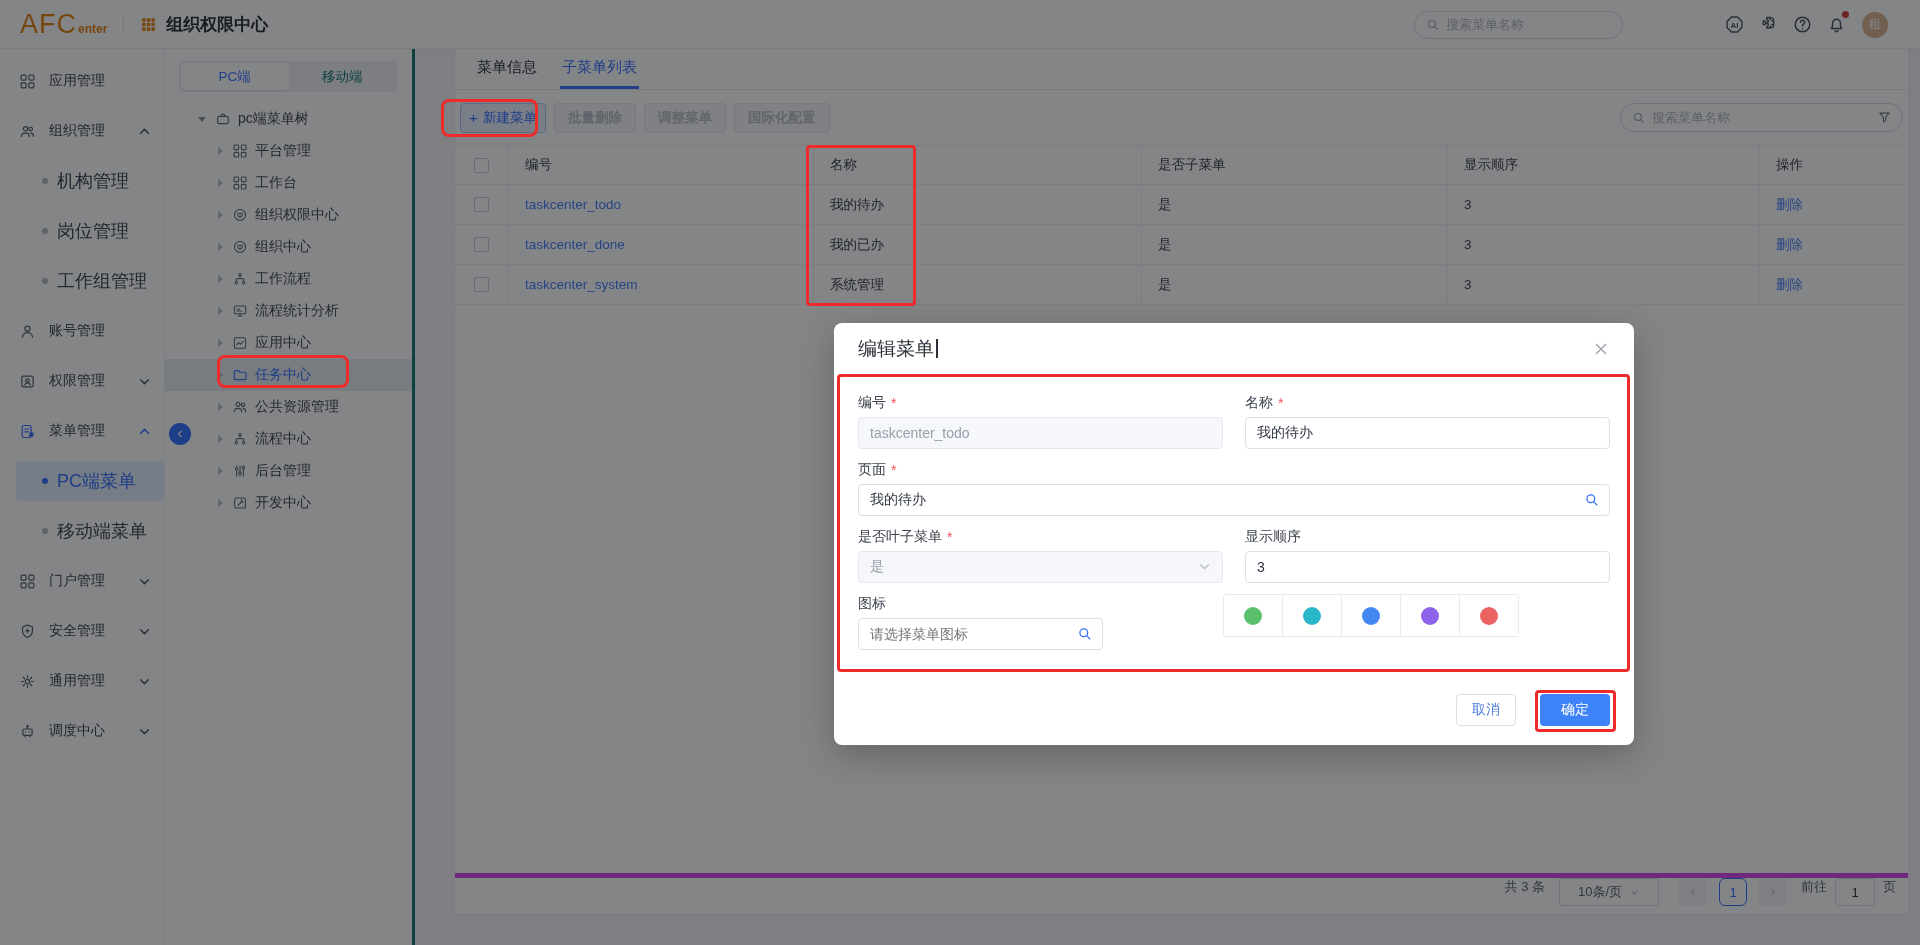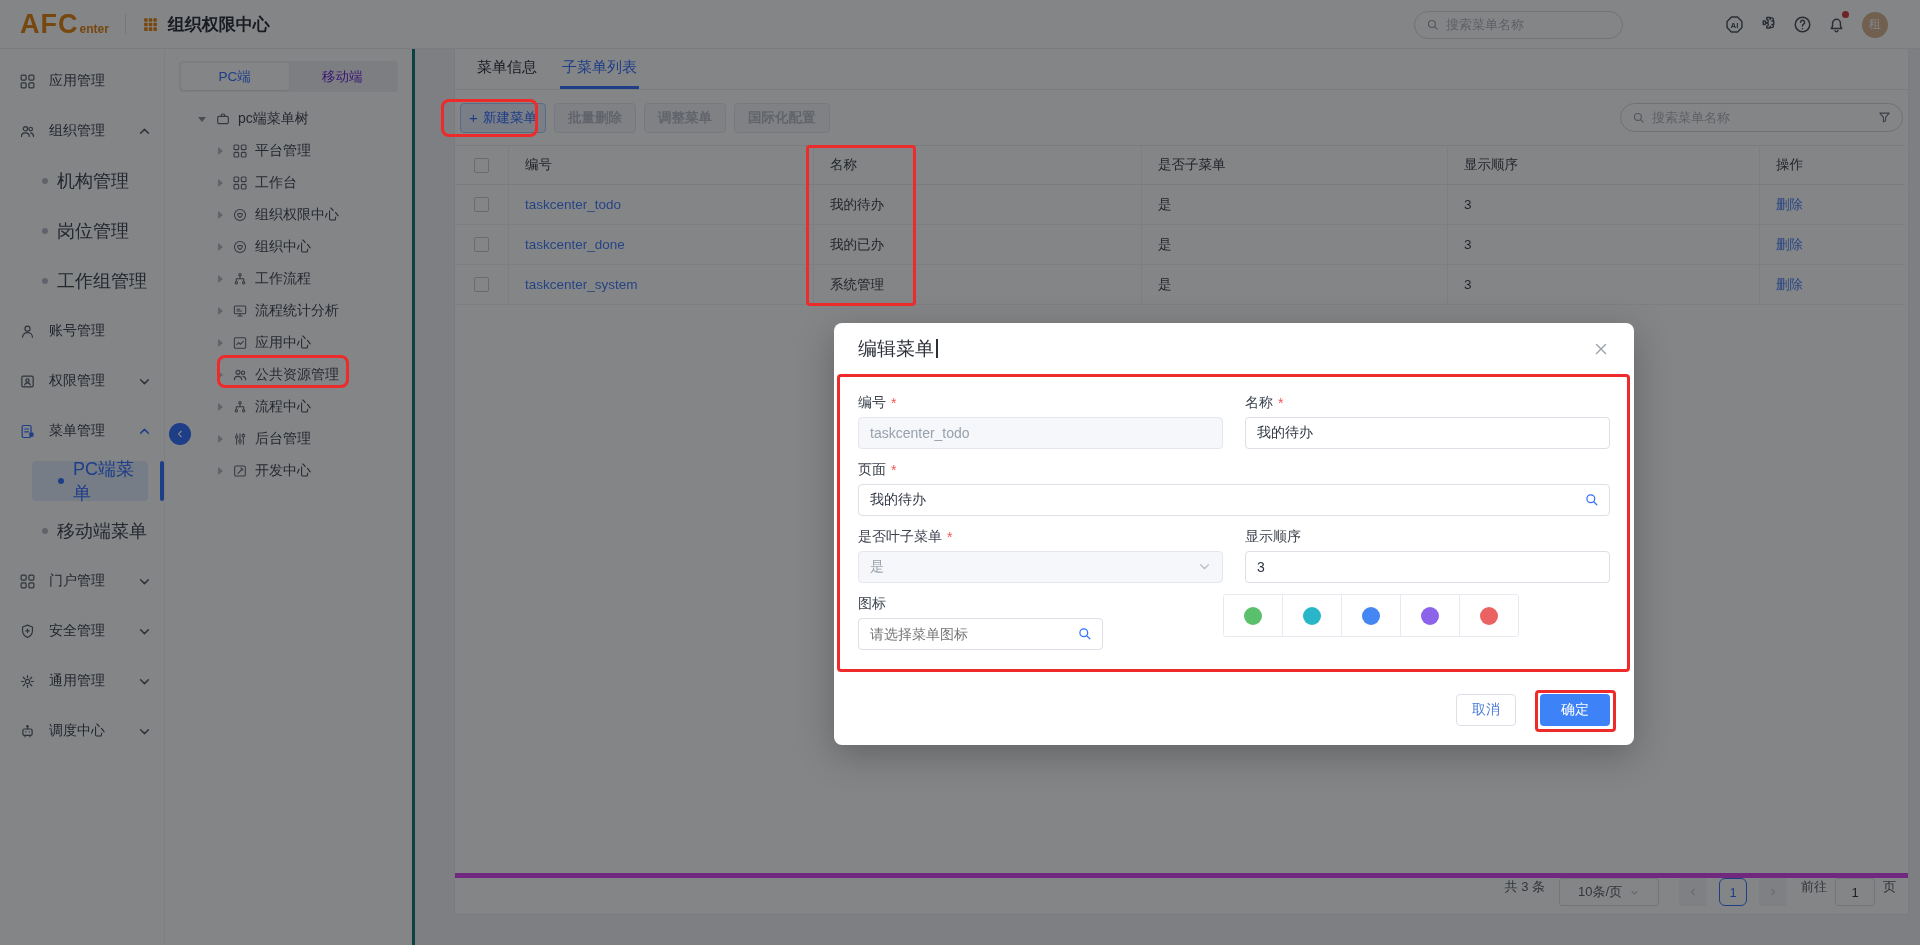--- a/index.html
+++ b/index.html
@@ -9,21 +9,21 @@
     font-family:"Liberation Sans","DejaVu Sans",sans-serif;
     font-size:14px; color:#383e4a;
   }
   svg.ic { display:inline-block; vertical-align:middle; }
   .sprite { position:absolute; width:0; height:0; overflow:hidden; }
 
   
   .header { position:absolute; left:0; top:0; width:1920px; height:49px;
     background:#fff; border-bottom:1px solid #ebedf0; display:flex; align-items:center; z-index:10;}
   .logo { display:flex; align-items:baseline; margin-left:20px; }
-  .logo-main { font-size:27px; font-weight:bold; color:#e2830f; letter-spacing:1px; }
+  .logo-main { font-size:27px; font-weight:normal; color:#e2830f; letter-spacing:1px; }
   .logo-sub { font-size:12px; font-weight:bold; color:#e2830f; margin-left:1px; }
   .hdr-divider { width:1px; height:20px; background:#e3e5e9; margin:0 16px; }
   .app-grid9 { color:#e2830f; margin-right:9px; }
   .app-title { font-size:17px; font-weight:bold; color:#262a33; }
   .hdr-right { position:absolute; right:32px; top:0; height:49px; display:flex; align-items:center; }
   .hdr-search { width:209px; height:28px; border:1px solid #d8dadf; border-radius:14px;
     display:flex; align-items:center; padding:0 10px; margin-right:88px; background:#fff; }
   .hdr-search svg { color:#9aa0a9; margin-right:6px; flex:none;}
   .hdr-search input { border:none; outline:none; width:100%; font-size:13px; color:#333; background:transparent;}
   .hdr-search input::placeholder { color:#b0b4bc; }
@@ -36,33 +36,33 @@
   
   .sidebar { position:absolute; left:0; top:49px; width:180px; bottom:0; background:#fff; padding-top:7px; z-index:5;}
   .sb-item { height:50px; display:flex; align-items:center; padding:0 14px 0 19px;
     font-size:14px; color:#383e4a; cursor:pointer; position:relative;}
   .sb-item .ic { width:17px; height:17px; color:#565c68; margin-right:13px; flex:none;}
   .sb-chev { margin-left:auto; width:12px; height:12px; color:#8a909c; }
   .sb-chev.up { transform:rotate(180deg); }
   .sb-chev.blue { color:#3370ff; }
   .sb-sub { height:50px; display:flex; align-items:center; padding-left:42px; font-size:18px; color:#3c4250; cursor:pointer;}
   .sb-dot { width:6px; height:6px; border-radius:50%; background:#b6bac4; margin-right:9px; flex:none;}
-  .sb-sub.active { height:40px; margin:5px 32px; padding-left:26px; background:#e3eefc;
+  .sb-sub.active { height:40px; margin:5px 16px; padding-left:26px; background:#e3eefc;
     border-radius:4px; color:#3370ff; position:relative;}
   .sb-sub.active .sb-dot { background:#3370ff; }
   .sb-sub.active::after { content:''; position:absolute; right:-16px; top:0; bottom:0; width:4px;
     background:#3370ff; border-radius:2px;}
   .sb-item.section .ic { color:#3370ff; }
 
   
   .treepanel { position:absolute; left:164px; top:49px; width:251px; bottom:0; background:#fff;
     border-right:3px solid #0f766e; border-left:1px solid #f1f2f5; z-index:5;}
   .segs { margin:12px 14px 11px; height:31px; background:#eef0f3; border-radius:4px; display:flex; padding:2px;}
   .seg { flex:1; display:flex; align-items:center; justify-content:center; font-size:13.5px;
-    color:#6d28d9; border-radius:3px; cursor:pointer;}
+    color:#0f766e; border-radius:3px; cursor:pointer;}
   .seg.active { background:#fff; color:#3370ff; box-shadow:0 1px 2px rgba(0,0,0,.06);}
   .tree-row { height:32px; display:flex; align-items:center; padding-left:53px; font-size:14px;
     color:#3f4450; cursor:pointer;}
   .tree-row.root { padding-left:33px; }
   .caret-right { width:0; height:0; border-left:5px solid #b8bcc6; border-top:4px solid transparent;
     border-bottom:4px solid transparent; margin-right:9px; flex:none;}
   .caret-down { width:0; height:0; border-top:5px solid #8a8f99; border-left:4px solid transparent;
     border-right:4px solid transparent; margin-right:9px; flex:none;}
   .tree-row .ic { width:16px; height:16px; color:#5f6672; margin-right:7px; flex:none;}
   .tree-row.selected { background:#e7ecf3; color:#3370ff; }
@@ -475,20 +475,27 @@
       </svg>
     <span>流程统计分析</span>
   </div>
   <div class="tree-row">
     <span class="caret-right"></span>
     <svg class="ic">
         <use href="#i-chart"></use>
       </svg>
     <span>应用中心</span>
   </div>
+  <div class="tree-row selected">
+    <span class="caret-right"></span>
+    <svg class="ic">
+        <use href="#i-folder"></use>
+      </svg>
+    <span>任务中心</span>
+  </div>
   <div class="tree-row">
     <span class="caret-right"></span>
     <svg class="ic">
         <use href="#i-users"></use>
       </svg>
     <span>公共资源管理</span>
   </div>
   <div class="tree-row">
     <span class="caret-right"></span>
     <svg class="ic">

